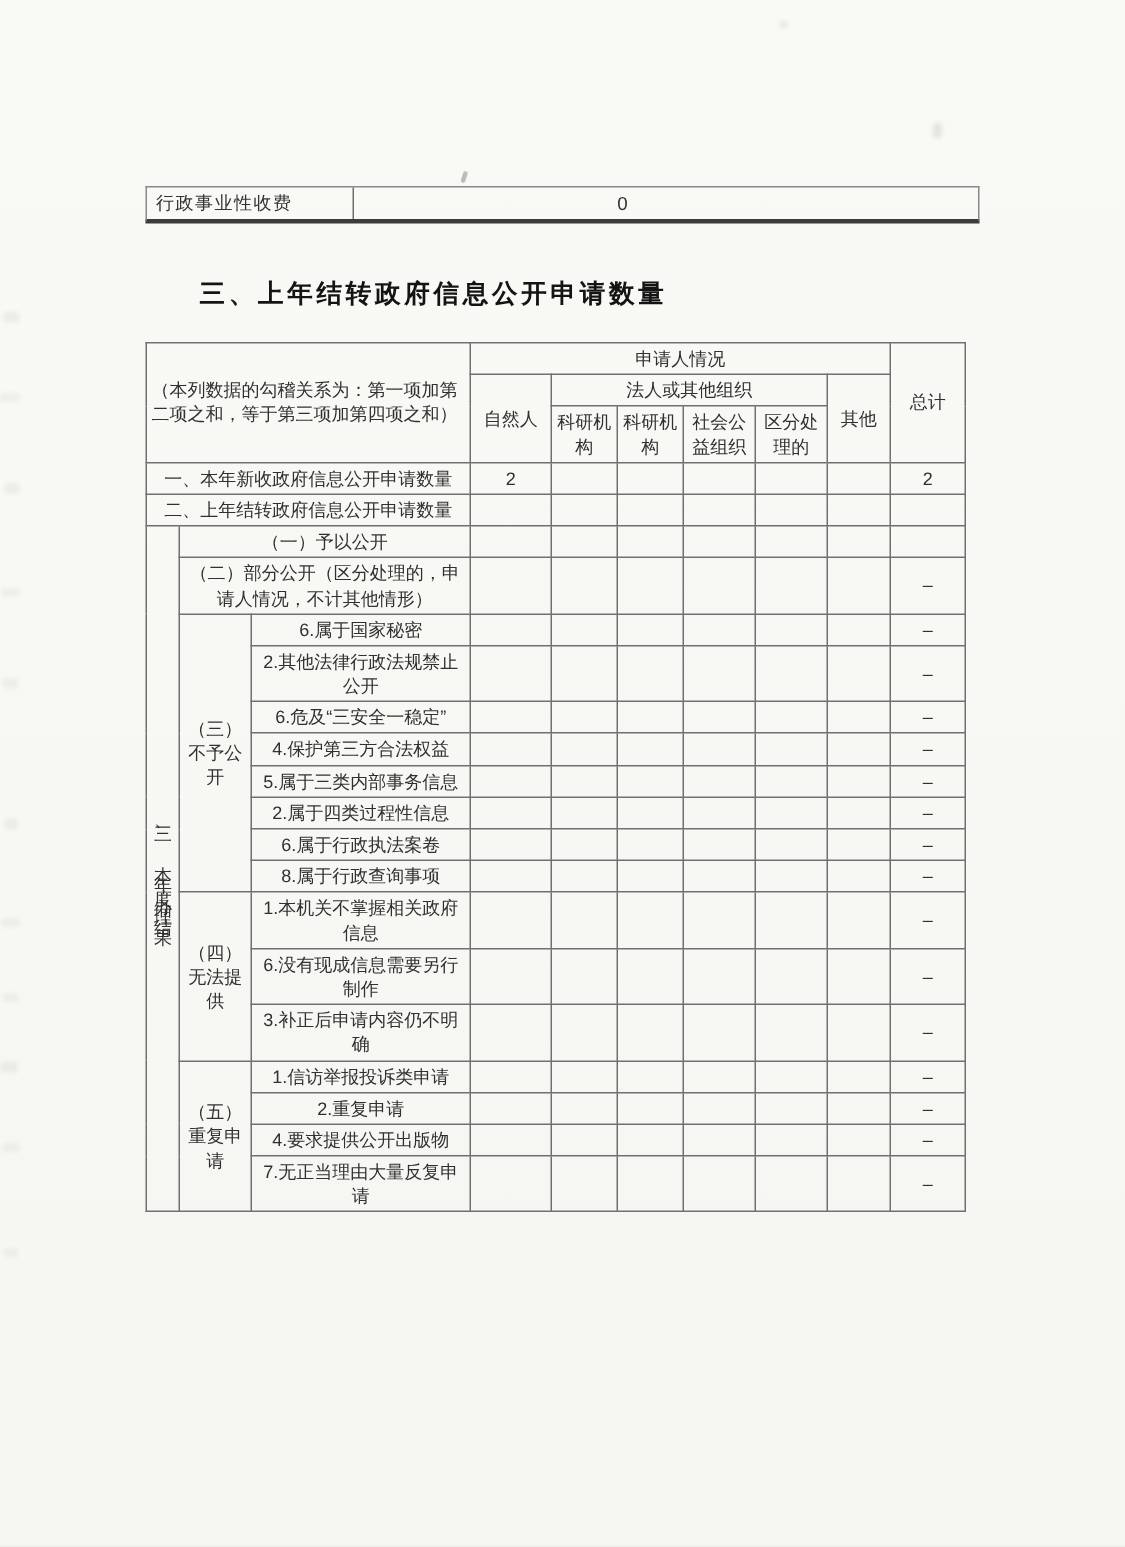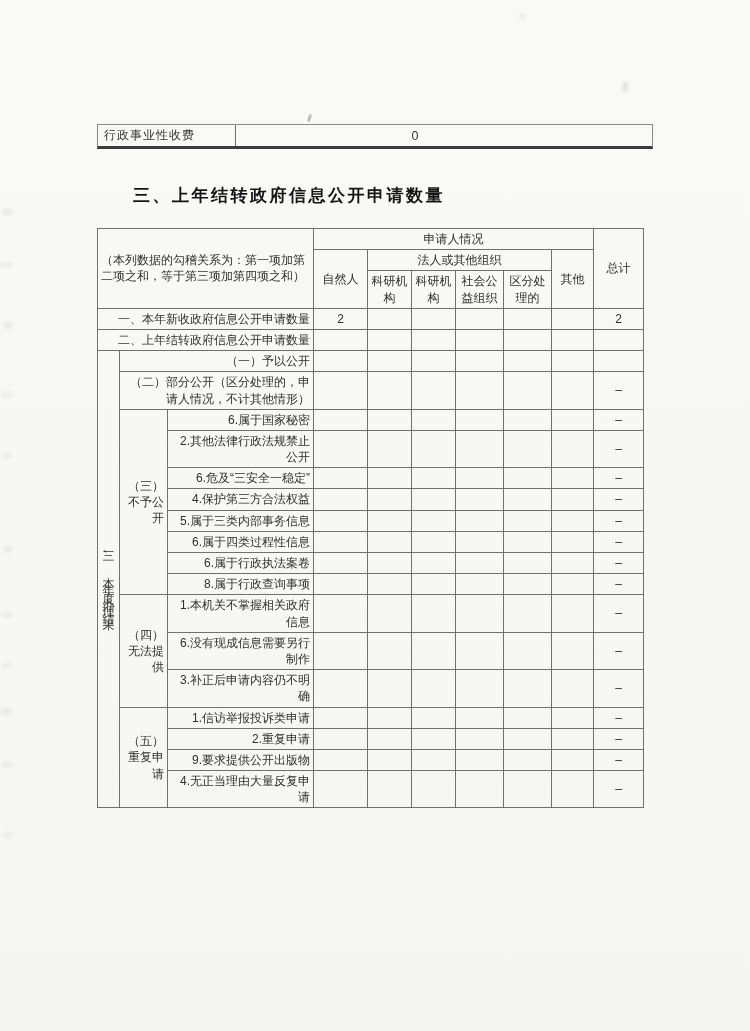--- a/index.html
+++ b/index.html
@@ -37,21 +37,21 @@
   table.req {
     position:absolute; top:228px; left:97px; width:546px;
     border-collapse:collapse; table-layout:fixed; background:transparent;
   }
   table.req td {
     border:1px solid #707070; font-size:12px; color:#303030;
     vertical-align:middle; padding:2px 3px; line-height:1.35; overflow:hidden;
   }
   td.hd   { text-align:center; padding:2px 1px; color:#222; }
   td.c    { text-align:center; }
-  td.lbl  { text-align:right; padding:2px 4px; }
+  td.lbl  { text-align:center; padding:2px 4px; }
   td.note { font-size:11.5px; line-height:1.55; padding:4px 7px; color:#2b2b2b; }
   td.vert {
     writing-mode:vertical-lr; text-orientation:upright;
     letter-spacing:7px; text-align:center; padding:2px 0 2px 4px;
   }
   td.grp  { vertical-align:middle; }
 
   
   .ghost { position:absolute; background:#4d4d4d; border-radius:2px; filter:blur(1.5px); }
 </style>
@@ -203,21 +203,21 @@
         <td class="lbl">5.属于三类内部事务信息</td>
         <td class="c"></td>
         <td class="c"></td>
         <td class="c"></td>
         <td class="c"></td>
         <td class="c"></td>
         <td class="c"></td>
         <td class="c">–</td>
       </tr>
       <tr>
-        <td class="lbl">6.属于四类过程性信息</td>
+        <td class="lbl">2.属于四类过程性信息</td>
         <td class="c"></td>
         <td class="c"></td>
         <td class="c"></td>
         <td class="c"></td>
         <td class="c"></td>
         <td class="c"></td>
         <td class="c">–</td>
       </tr>
       <tr>
         <td class="lbl">6.属于行政执法案卷</td>
@@ -287,31 +287,31 @@
         <td class="lbl">2.重复申请</td>
         <td class="c"></td>
         <td class="c"></td>
         <td class="c"></td>
         <td class="c"></td>
         <td class="c"></td>
         <td class="c"></td>
         <td class="c">–</td>
       </tr>
       <tr>
-        <td class="lbl">9.要求提供公开出版物</td>
-        <td class="c"></td>
-        <td class="c"></td>
-        <td class="c"></td>
-        <td class="c"></td>
-        <td class="c"></td>
-        <td class="c"></td>
-        <td class="c">–</td>
-      </tr>
-      <tr>
-        <td class="lbl">4.无正当理由大量反复申请</td>
+        <td class="lbl">4.要求提供公开出版物</td>
+        <td class="c"></td>
+        <td class="c"></td>
+        <td class="c"></td>
+        <td class="c"></td>
+        <td class="c"></td>
+        <td class="c"></td>
+        <td class="c">–</td>
+      </tr>
+      <tr>
+        <td class="lbl">7.无正当理由大量反复申请</td>
         <td class="c"></td>
         <td class="c"></td>
         <td class="c"></td>
         <td class="c"></td>
         <td class="c"></td>
         <td class="c"></td>
         <td class="c">–</td>
       </tr>
     </tbody>
   </table>

